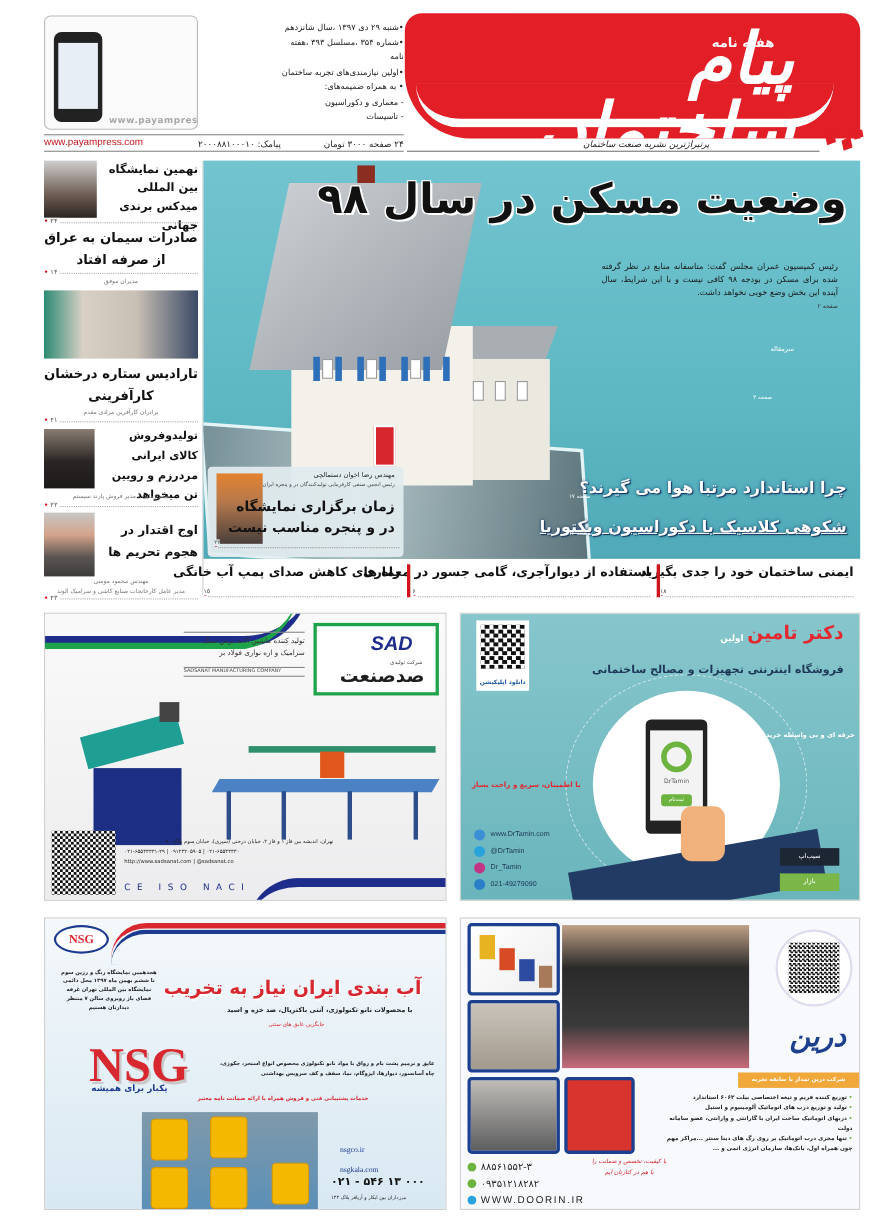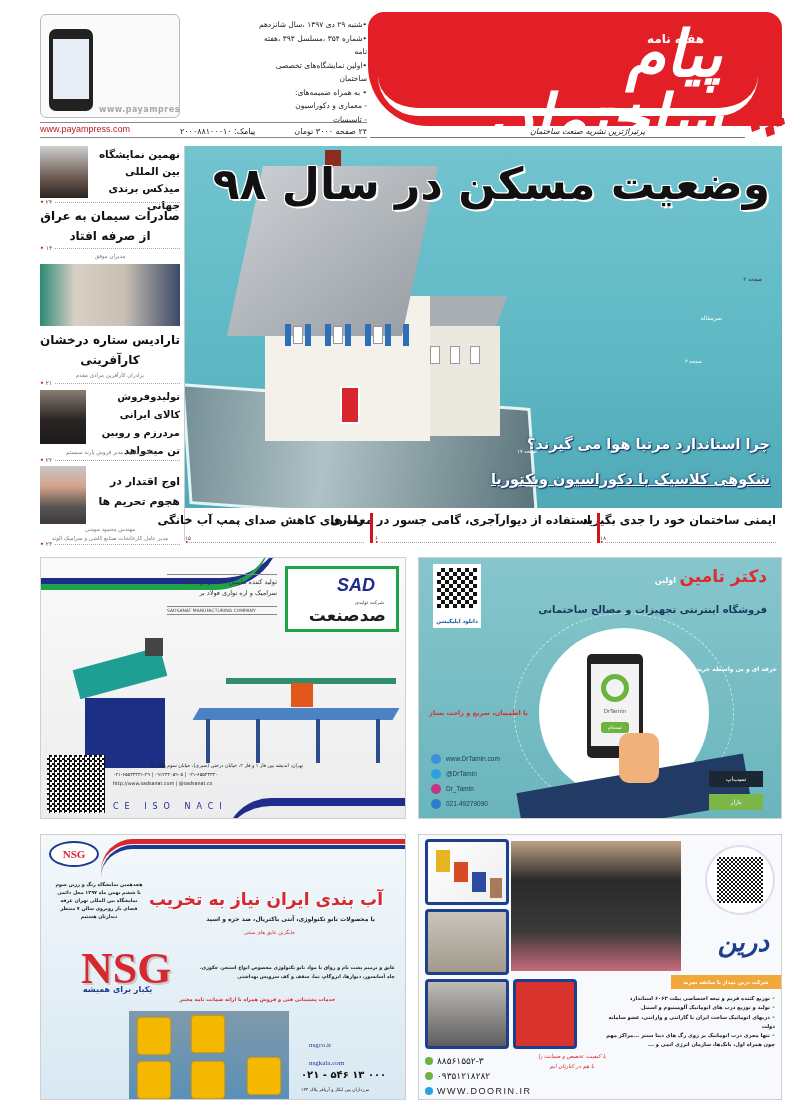--- a/index.html
+++ b/index.html
@@ -35,21 +35,21 @@
   .side-photo { position: absolute; background: linear-gradient(160deg, #8c7f74, #3d3532); }
   .side-head { font-weight: bold; color: #111; text-align: right; line-height: 1.25; }
   .side-caption { font-size: 5.5px; color: #777; text-align: center; }
   .pg-row { position: absolute; left: 0; width: 140px; height: 8px; border-top: 1px dotted #aaa; }
   .pg-num { position: absolute; left: 0; top: -5px; font-size: 6px; color: #555; background: #fff; padding-right: 2px; direction: ltr; }
   .pg-num b { color: #d0141b; }
   .side-vrule { position: absolute; left: 184px; top: 146px; height: 395px; border-left: 1px solid #ccc; }
 
   
   .hero { position: absolute; left: 185px; top: 146px; width: 597px; height: 362px; background: linear-gradient(180deg, #72c4cf 0%, #5db8c4 60%, #4fa9b6 100%); overflow: hidden; }
-  .hero-title { position: absolute; right: 12px; top: 12px; font-size: 44px; font-weight: bold; color: #111; text-shadow: 2px 2px 0 #fff, -1px -1px 0 #fff, 1px -1px 0 #fff, -1px 1px 0 #fff; }
+  .hero-title { position: absolute; right: 12px; top: 12px; font-size: 38px; font-weight: bold; color: #111; text-shadow: 2px 2px 0 #fff, -1px -1px 0 #fff, 1px -1px 0 #fff, -1px 1px 0 #fff; }
   .hero-lead { position: absolute; right: 20px; top: 90px; width: 215px; font-size: 7.5px; color: #1a1a1a; line-height: 12px; text-align: justify; }
   .hero-lead-pg { position: absolute; right: 20px; top: 130px; font-size: 5.5px; color: #333; }
   .hero-kicker { position: absolute; right: 60px; top: 168px; font-size: 6px; color: #fff; }
   .hero-sub { position: absolute; right: 12px; top: 182px; font-size: 13px; color: #fff; font-weight: bold; text-shadow: 0 0 3px #235e7a, 0 0 1px #1e3c6e; }
   .hero-sub-pg { position: absolute; right: 80px; top: 212px; font-size: 5px; color: #fff; }
 
   .house { position: absolute; left: 40px; top: 0; width: 280px; height: 320px; }
   .roof { position: absolute; left: 20px; top: 20px; width: 175px; height: 170px; background: linear-gradient(135deg, #c9cdd1, #9aa0a6); transform: skewX(-12deg); }
   .chimney { position: absolute; left: 100px; top: 4px; width: 16px; height: 28px; background: #8b2d21; }
   .wall { position: absolute; left: 40px; top: 150px; width: 165px; height: 145px; background: #f3f1ea; }
@@ -174,21 +174,21 @@
 </div>
 <svg class="mast-dots" viewBox="0 0 50 30">
   <path d="M10 5 l8 -4 l2 10 l-8 3z M25 10 l8 -4 l2 10 l-8 3z M35 0 l8 -4 l2 10 l-8 3z" fill="#e21e26"></path>
 </svg>
 <div class="mast-tag">پرتیراژترین نشریه صنعت ساختمان</div>
 <div class="mast-rule"></div>
 
 <div class="issue-info">
   <div>•شنبه ۲۹ دی ۱۳۹۷ ،سال شانزدهم</div>
   <div>•شماره ۳۵۴ ،مسلسل ۳۹۳ ،هفته نامه</div>
-  <div>•اولین نمایشگاه‌های تخصصی ساختمان</div>
+  <div>•اولین نیازمندی‌های تجربه ساختمان</div>
   <div>• به همراه ضمیمه‌های:</div>
   <div>- معماری و دکوراسیون</div>
   <div>- تاسیسات</div>
 </div>
 <div class="info-rule"></div>
 <div class="price-row">
   <span>۲۴ صفحه ۳۰۰۰ تومان</span>
   <span>پیامک: ۲۰۰۰۸۸۱۰۰۰۱۰</span>
 </div>
 <div class="info-rule2"></div>
@@ -267,29 +267,42 @@
       <div class="win" style="left:148px;top:180px;"></div>
       <div class="shut" style="left:160px;top:178px;"></div>
     <div class="shut" style="left:178px;top:178px;"></div>
     <div class="win" style="left:205px;top:200px;"></div>
       <div class="win" style="left:225px;top:200px;"></div>
       <div class="win" style="left:245px;top:200px;"></div>
     <div class="door"></div>
   </div>
 
   <div class="hero-title">وضعیت مسکن در سال ۹۸</div>
+  <div class="hero-lead">رئیس کمیسیون عمران مجلس گفت: متاسفانه منابع در نظر گرفته شده برای مسکن در بودجه ۹۸ کافی نیست و با این شرایط، سال آینده این بخش وضع خوبی نخواهد داشت.</div>
   <div class="hero-lead-pg">صفحه ۲</div>
   <div class="hero-kicker">سرمقاله</div>
   <div class="hero-sub-pg">صفحه ۳</div>
 
   <div class="hero-q1">چرا استاندارد مرتبا هوا می گیرند؟</div>
   <div class="hero-q1-pg">صفحه ۱۷</div>
   <div class="hero-q2">شکوهی کلاسیک با دکوراسیون ویکتوریا</div>
   <div class="hero-q2-pg">صفحه ۱۶</div>
 
+  <div class="interview">
+    <div class="iv-photo"></div>
+    <div class="iv-name">مهندس رضا اخوان دستمالچی</div>
+    <div class="iv-role">رئیس انجمن صنفی کارفرمایی تولیدکنندگان در و پنجره ایران</div>
+    <div class="iv-head">
+      <div>زمان برگزاری نمایشگاه</div>
+      <div>در و پنجره مناسب نیست</div>
+    </div>
+    <div class="iv-pg">
+        <span><b>•</b> <span>۲۲</span></span>
+      </div>
+  </div>
 </div>
 
 <div class="sec" style="left:600px;width:182px;">
   <div class="sec-head">ایمنی ساختمان خود را جدی بگیرید</div>
   <div class="sec-pg">
       <span><b>•</b> <span>۱۸</span></span>
     </div>
 </div>
 <div class="sec" style="left:375px;width:222px;">
   <div class="sec-bar" style="right:auto;left:222px;"></div>

